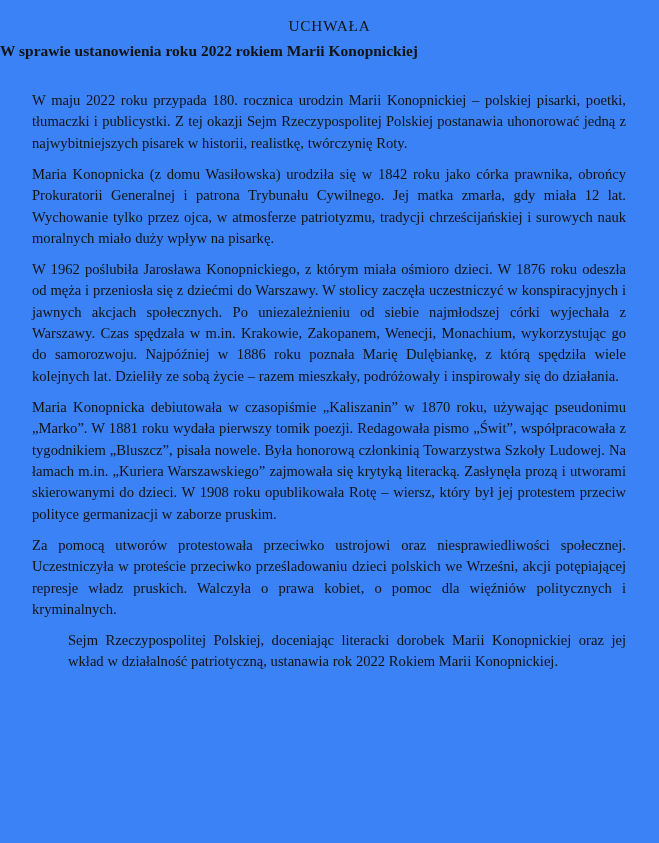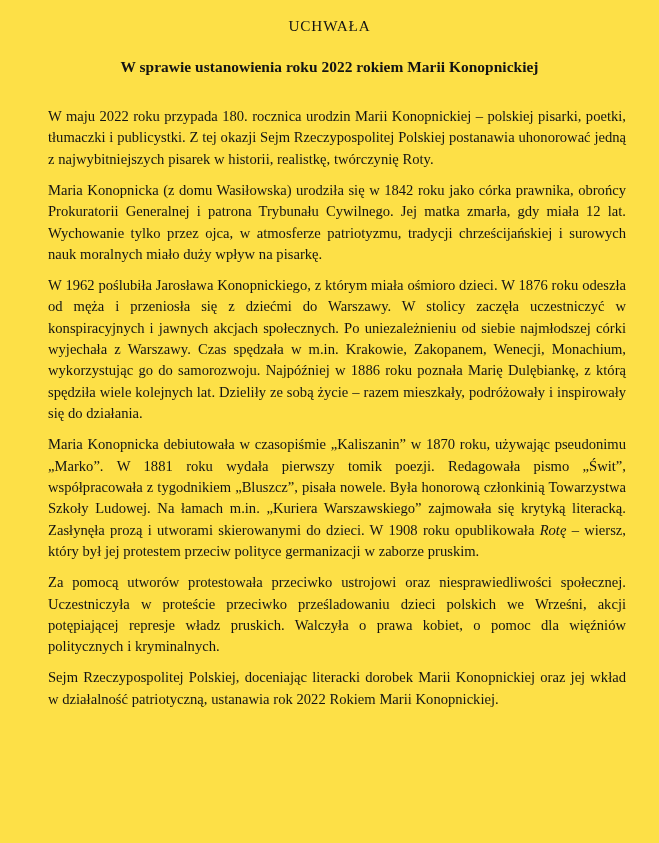--- a/index.html
+++ b/index.html
@@ -14,58 +14,57 @@
     font-family: "Liberation Serif", "DejaVu Serif", serif;
     color: #131313;
     -webkit-font-smoothing: antialiased;
   }
   .page {
     width: 659px;
     height: 843px;
     box-sizing: border-box;
     padding: 0;
     position: relative;
-    background: #fde047;
+    background: #3b82f6;
     overflow: hidden;
   }
   .titleblock {
     padding-top: 11px;
   }
   .title-line {
     text-align: center;
     font-size: 15.2px;
     line-height: 29px;
     letter-spacing: 0.15px;
   }
   .title-line.t1 { letter-spacing: 0.9px; }
   .title-line.t3 { }
   .subject {
-    text-align: center;
     font-weight: bold;
     font-size: 15.4px;
     line-height: 22px;
-    margin-top: 16px;
+    margin-top: 0;
     letter-spacing: 0.05px;
   }
   .body-area {
     margin-top: 28px;
-    padding-left: 48px;
+    padding-left: 32px;
     padding-right: 33px;
   }
   p.para {
     margin: 0 0 9.5px 0;
     text-align: justify;
     text-justify: inter-word;
     font-size: 14.6px;
     line-height: 21.4px;
     hyphens: none;
     word-spacing: 0.1px;
   }
-  p.para:last-child { margin-bottom: 0; }
-  .it { font-style: italic; }
+  p.para:last-child { margin-bottom: 0; margin-left: 36px; }
+  .it { }
 </style>
 </head>
 <body>
 
 <div class="page">
 
   <div class="titleblock">
     <div class="title-line t1">UCHWAŁA</div>
     <div class="subject">W sprawie ustanowienia roku 2022 rokiem Marii Konopnickiej</div>
   </div>

